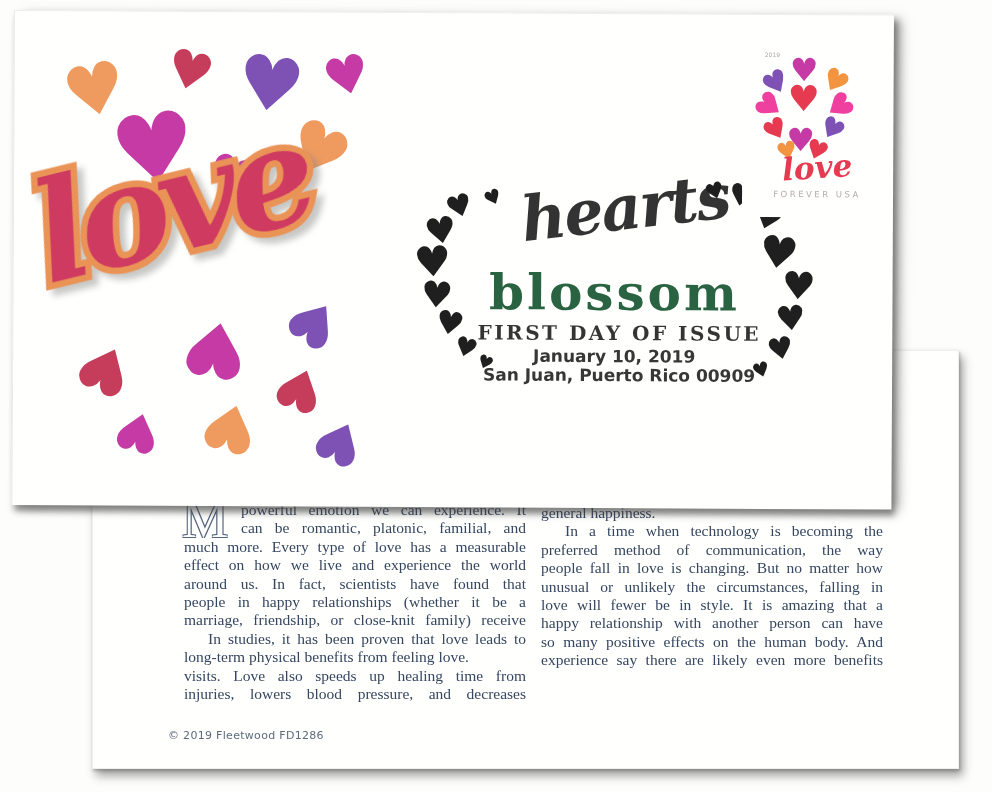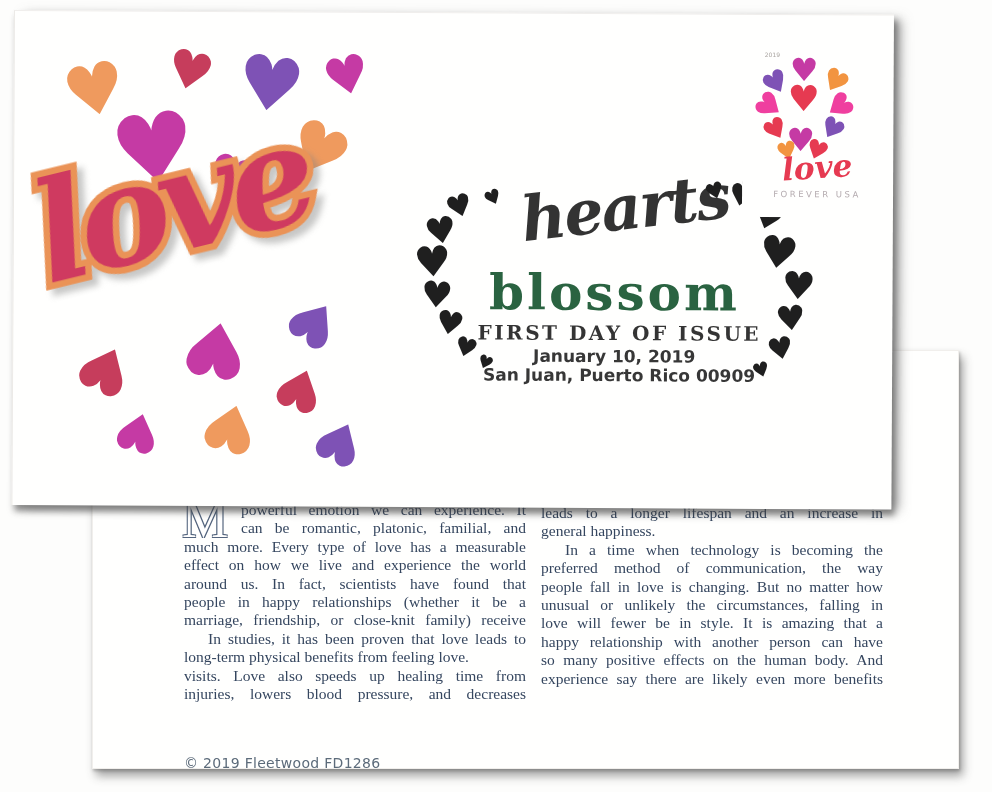--- a/index.html
+++ b/index.html
@@ -10,22 +10,22 @@
         box-shadow:4px 7px 9px rgba(55,55,55,.45), 1px 2px 3px rgba(80,80,80,.35);
         border:1px solid #f1efec;}
   .col{position:absolute;color:#35465f;font-size:15.5px;line-height:18.4px;}
   .tline{display:block;text-align:justify;text-align-last:justify;white-space:normal;height:18.4px;overflow:visible;}
   .tline.nj{text-align-last:left;}
   .tline.ind{padding-left:24px;}
   .tline.drop{padding-left:57px;}
   .dropcap{position:absolute;left:-2px;top:-7px;font-family:"Liberation Serif",serif;
            font-size:52px;line-height:1;color:#ffffff;
            text-shadow:-1px -1px 0 #54657e,1px -1px 0 #54657e,-1px 1px 0 #54657e,1px 1px 0 #54657e;}
-  .copyright{position:absolute;left:91px;top:378px;font-family:"DejaVu Sans",sans-serif;
-             font-size:14px;color:#5c6b7a;letter-spacing:.3px;margin-top:26px;}
+  .copyright{position:absolute;left:75px;top:378px;font-family:"DejaVu Sans",sans-serif;
+             font-size:11px;color:#5c6b7a;letter-spacing:.3px;}
   
   .env{position:absolute;left:14px;top:10px;width:879px;height:494px;background:#fffffe;
        transform:rotate(.3deg);transform-origin:top left;
        border-left:1px solid #eceae7;border-top:1px solid #f0eeec;
        box-shadow:9px 3px 12px -2px rgba(95,95,95,.55), 3px 6px 6px rgba(35,35,35,.5);}
   
   .heart{position:absolute;font-family:"DejaVu Sans",sans-serif;line-height:1;display:block;}
   
   .love-wrap{position:absolute;left:30px;top:128px;width:420px;height:220px;
              transform:rotate(-14deg);transform-origin:60px 120px;
@@ -76,21 +76,20 @@
           <div class="tline">people in happy relationships (whether it be a</div>
           <div class="tline">marriage, friendship, or close-knit family) receive</div>
           <div class="tline ind">In studies, it has been proven that love leads to</div>
           <div class="tline nj">long-term physical benefits from feeling love.</div>
           <div class="tline">visits.  Love also speeds up healing time from</div>
           <div class="tline">injuries, lowers blood pressure, and decreases</div>
         </div>
     </div>
     <div class="col" style="left:448px;top:153px;width:342px;">
       <div>
-          <div class="tline">leads to a longer lifespan and an increase in</div>
           <div class="tline nj">general happiness.</div>
           <div class="tline ind">In a time when technology is becoming the</div>
           <div class="tline">preferred method of communication, the way</div>
           <div class="tline">people fall in love is changing.  But no matter how</div>
           <div class="tline">unusual or unlikely the circumstances, falling in</div>
           <div class="tline">love will fewer be in style.  It is amazing that a</div>
           <div class="tline">happy relationship with another person can have</div>
           <div class="tline">so many positive effects on the human body.  And</div>
           <div class="tline">experience say there are likely even more benefits</div>
         </div>

